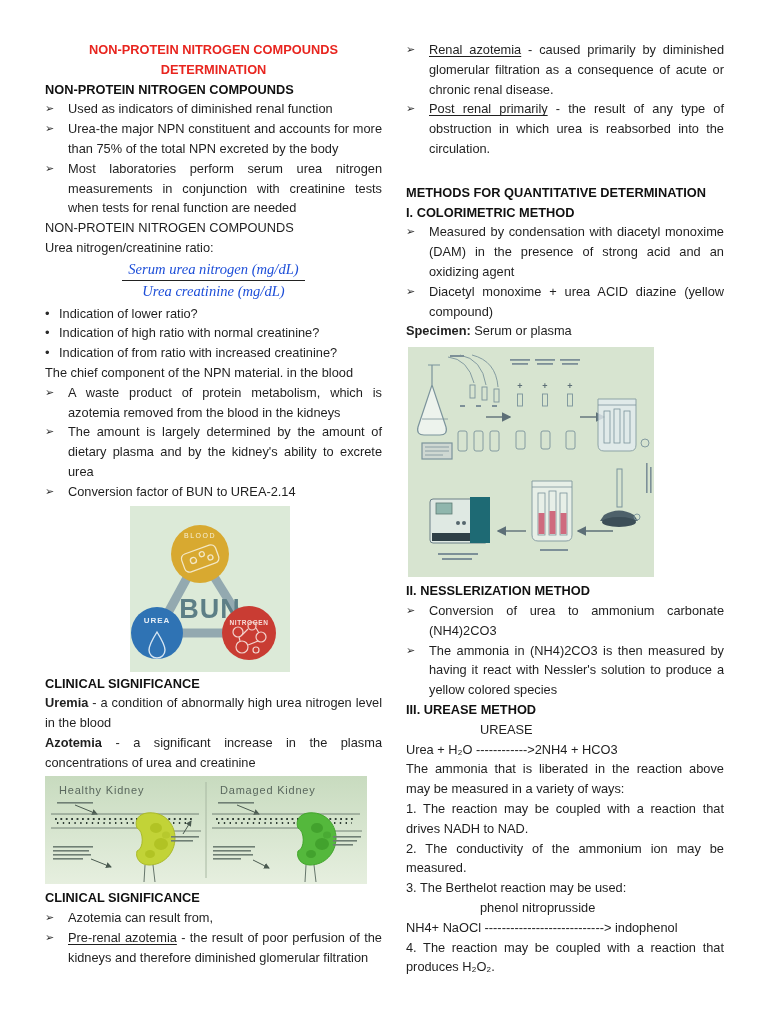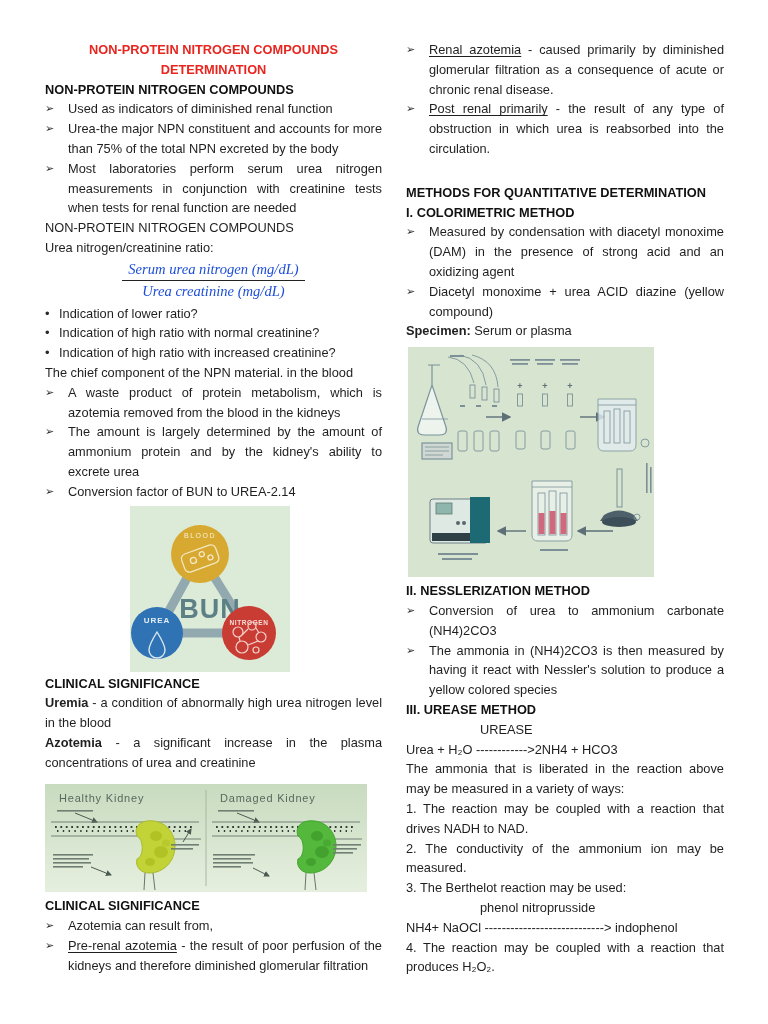--- a/index.html
+++ b/index.html
@@ -19,21 +19,21 @@
   .b{font-weight:700;}
   .fraction{text-align:center;margin:2px 0 2px;}
   .frac-inner{display:inline-block;font-family:"Liberation Serif",serif;font-style:italic;
               font-size:14.6px;line-height:1.3;color:#1d4ed8;}
   .frac-num{padding:0 6px 1px;border-bottom:1.3px solid #222;}
   .frac-den{padding-top:1px;}
   .indent{padding-left:74px;}
   .gap-top{margin-top:24px;}
   .fig{display:block;}
   .bun-wrap{width:160px;height:166px;margin:4px 0 2px 85px;}
-  .kidney-wrap{width:322px;height:108px;margin:12px 0 4px -0px;}
+  .kidney-wrap{width:322px;height:108px;margin:4px 0 4px -0px;}
   .lab-wrap{width:246px;height:230px;margin:6px 0 4px 2px;}
   svg{display:block;}
   svg text{font-family:"Liberation Sans",sans-serif;}
 </style>
 </head>
 <body>
 
 <div class="page">
 
   <div class="col col-left">
@@ -68,32 +68,32 @@
     <div class="bullet dotb">
       <span class="bm">•</span>
       <span class="bt">Indication of lower ratio?</span>
     </div>
     <div class="bullet dotb">
       <span class="bm">•</span>
       <span class="bt">Indication of high ratio with normal creatinine?</span>
     </div>
     <div class="bullet dotb">
       <span class="bm">•</span>
-      <span class="bt">Indication of high ratio with increased creatinine?</span>
+      <span class="bt">Indication of from ratio with increased creatinine?</span>
     </div>
 
     <div>The chief component of the NPN material. in the blood</div>
 
     <div class="bullet">
       <span class="bm">➢</span>
       <span class="bt">A waste product of protein metabolism, which is azotemia removed from the blood in the kidneys</span>
     </div>
     <div class="bullet">
       <span class="bm">➢</span>
-      <span class="bt">The amount is largely determined by the amount of ammonium protein and by the kidney's ability to excrete urea</span>
+      <span class="bt">The amount is largely determined by the amount of dietary plasma and by the kidney's ability to excrete urea</span>
     </div>
     <div class="bullet">
       <span class="bm">➢</span>
       <span class="bt">Conversion factor of BUN to UREA-2.14</span>
     </div>
 
     <div class="bun-wrap fig">
       <svg viewBox="0 0 160 166" width="160" height="166">
         <rect width="160" height="166" fill="#dcead8"></rect>
         <g stroke="#93a9b0" stroke-width="9">

